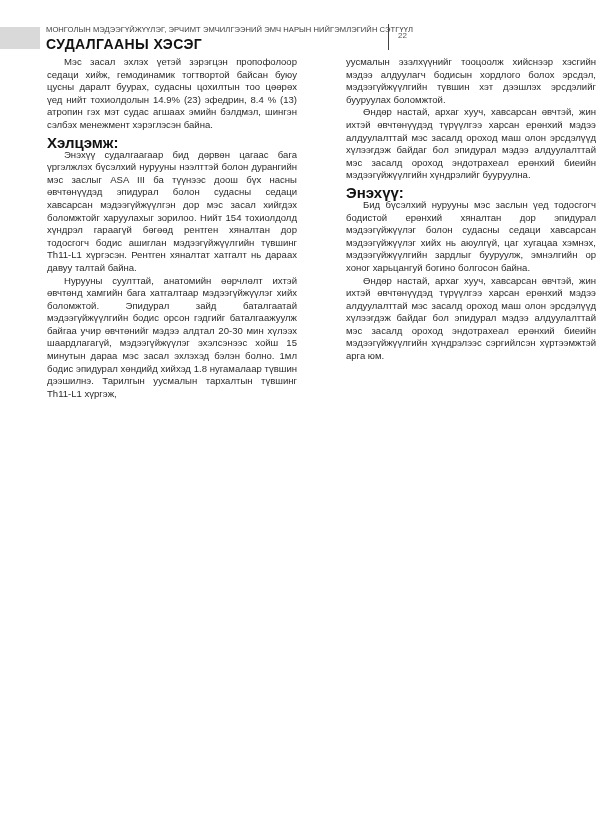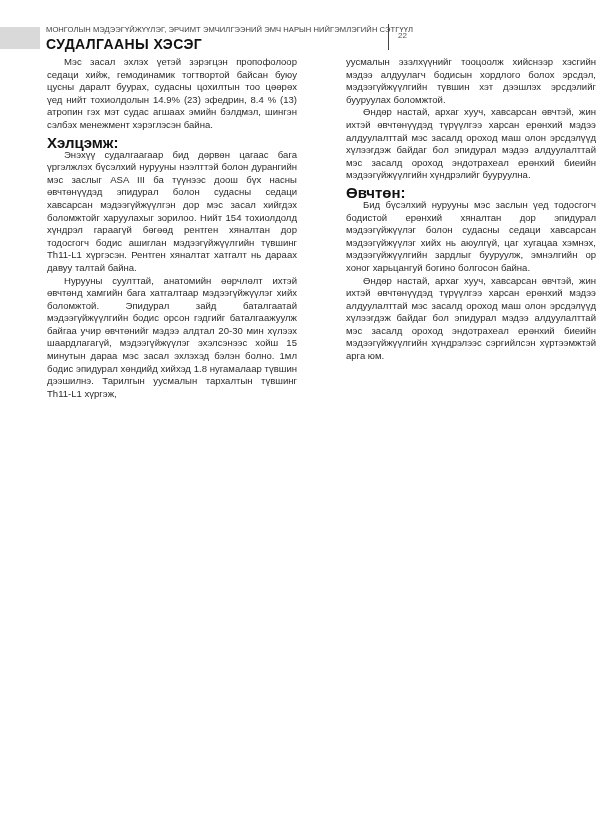--- a/index.html
+++ b/index.html
@@ -84,16 +84,16 @@
 <div class="column col-left">
   <p class="indent">Мэс засал эхлэх үетэй зэрэгцэн пропофолоор седаци хийж, гемодинамик тогтвортой байсан буюу цусны даралт буурах, судасны цохилтын тоо цөөрөх үед нийт тохиолдолын 14.9% (23) эфедрин, 8.4 % (13) атропин гэх мэт судас агшаах эмийн бэлдмэл, шингэн сэлбэх менежмент хэрэглэсэн байна.</p>
   <h3>Хэлцэмж:</h3>
   <p class="indent">Энэхүү судалгаагаар бид дөрвөн цагаас бага үргэлжлэх бүсэлхий нурууны нээлттэй болон дурангийн мэс заслыг ASA III ба түүнээс доош бүх насны өвчтөнүүдэд эпидурал болон судасны седаци хавсарсан мэдээгүйжүүлгэн дор мэс засал хийгдэх боломжтойг харуулахыг зорилоо. Нийт 154 тохиолдолд хүндрэл гараагүй бөгөөд рентген хяналтан дор тодосгогч бодис ашиглан мэдээгүйжүүлгийн түвшинг Th11-L1 хүргэсэн. Рентген хяналтат хатгалт нь дараах давуу талтай байна.</p>
   <p class="indent">Нурууны суулттай, анатомийн өөрчлөлт ихтэй өвчтөнд хамгийн бага хатгалтаар мэдээгүйжүүлэг хийх боломжтой. Эпидурал зайд баталгаатай мэдээгүйжүүлгийн бодис орсон гэдгийг баталгаажуулж байгаа учир өвчтөнийг мэдээ алдтал 20-30 мин хүлээх шаардлагагүй, мэдээгүйжүүлэг эхэлсэнээс хойш 15 минутын дараа мэс засал эхлэхэд бэлэн болно. 1мл бодис эпидурал хөндийд хийхэд 1.8 нугамалаар түвшин дээшилнэ. Тарилгын уусмалын тархалтын түвшинг Th11-L1 хүргэж,</p>
 </div>
 
 <div class="column col-right">
   <p>уусмалын эзэлхүүнийг тооцоолж хийснээр хэсгийн мэдээ алдуулагч бодисын хордлого болох эрсдэл, мэдээгүйжүүлгийн түвшин хэт дээшлэх эрсдэлийг бууруулах боломжтой.</p>
   <p class="indent">Өндөр настай, архаг хууч, хавсарсан өвчтэй, жин ихтэй өвчтөнүүдэд түрүүлгээ харсан ерөнхий мэдээ алдуулалттай мэс засалд ороход маш олон эрсдэлүүд хүлээгдэж байдаг бол эпидурал мэдээ алдуулалттай мэс засалд ороход эндотрахеал ерөнхий биеийн мэдээгүйжүүлгийн хүндрэлийг бууруулна.</p>
-  <h3>Өвчтөн:</h3>
+  <h3>Энэхүү:</h3>
   <p class="indent">Бид бүсэлхий нурууны мэс заслын үед тодосгогч бодистой ерөнхий хяналтан дор эпидурал мэдээгүйжүүлэг болон судасны седаци хавсарсан мэдээгүйжүүлэг хийх нь аюулгүй, цаг хугацаа хэмнэх, мэдээгүйжүүлгийн зардлыг бууруулж, эмнэлгийн ор хоног харьцангуй богино болгосон байна.</p>
   <p class="indent">Өндөр настай, архаг хууч, хавсарсан өвчтэй, жин ихтэй өвчтөнүүдэд түрүүлгээ харсан ерөнхий мэдээ алдуулалттай мэс засалд ороход маш олон эрсдэлүүд хүлээгдэж байдаг бол эпидурал мэдээ алдуулалттай мэс засалд ороход эндотрахеал ерөнхий биеийн мэдээгүйжүүлгийн хүндрэлээс сэргийлсэн хүртээмжтэй арга юм.</p>
 </div>
 
 </body></html>

